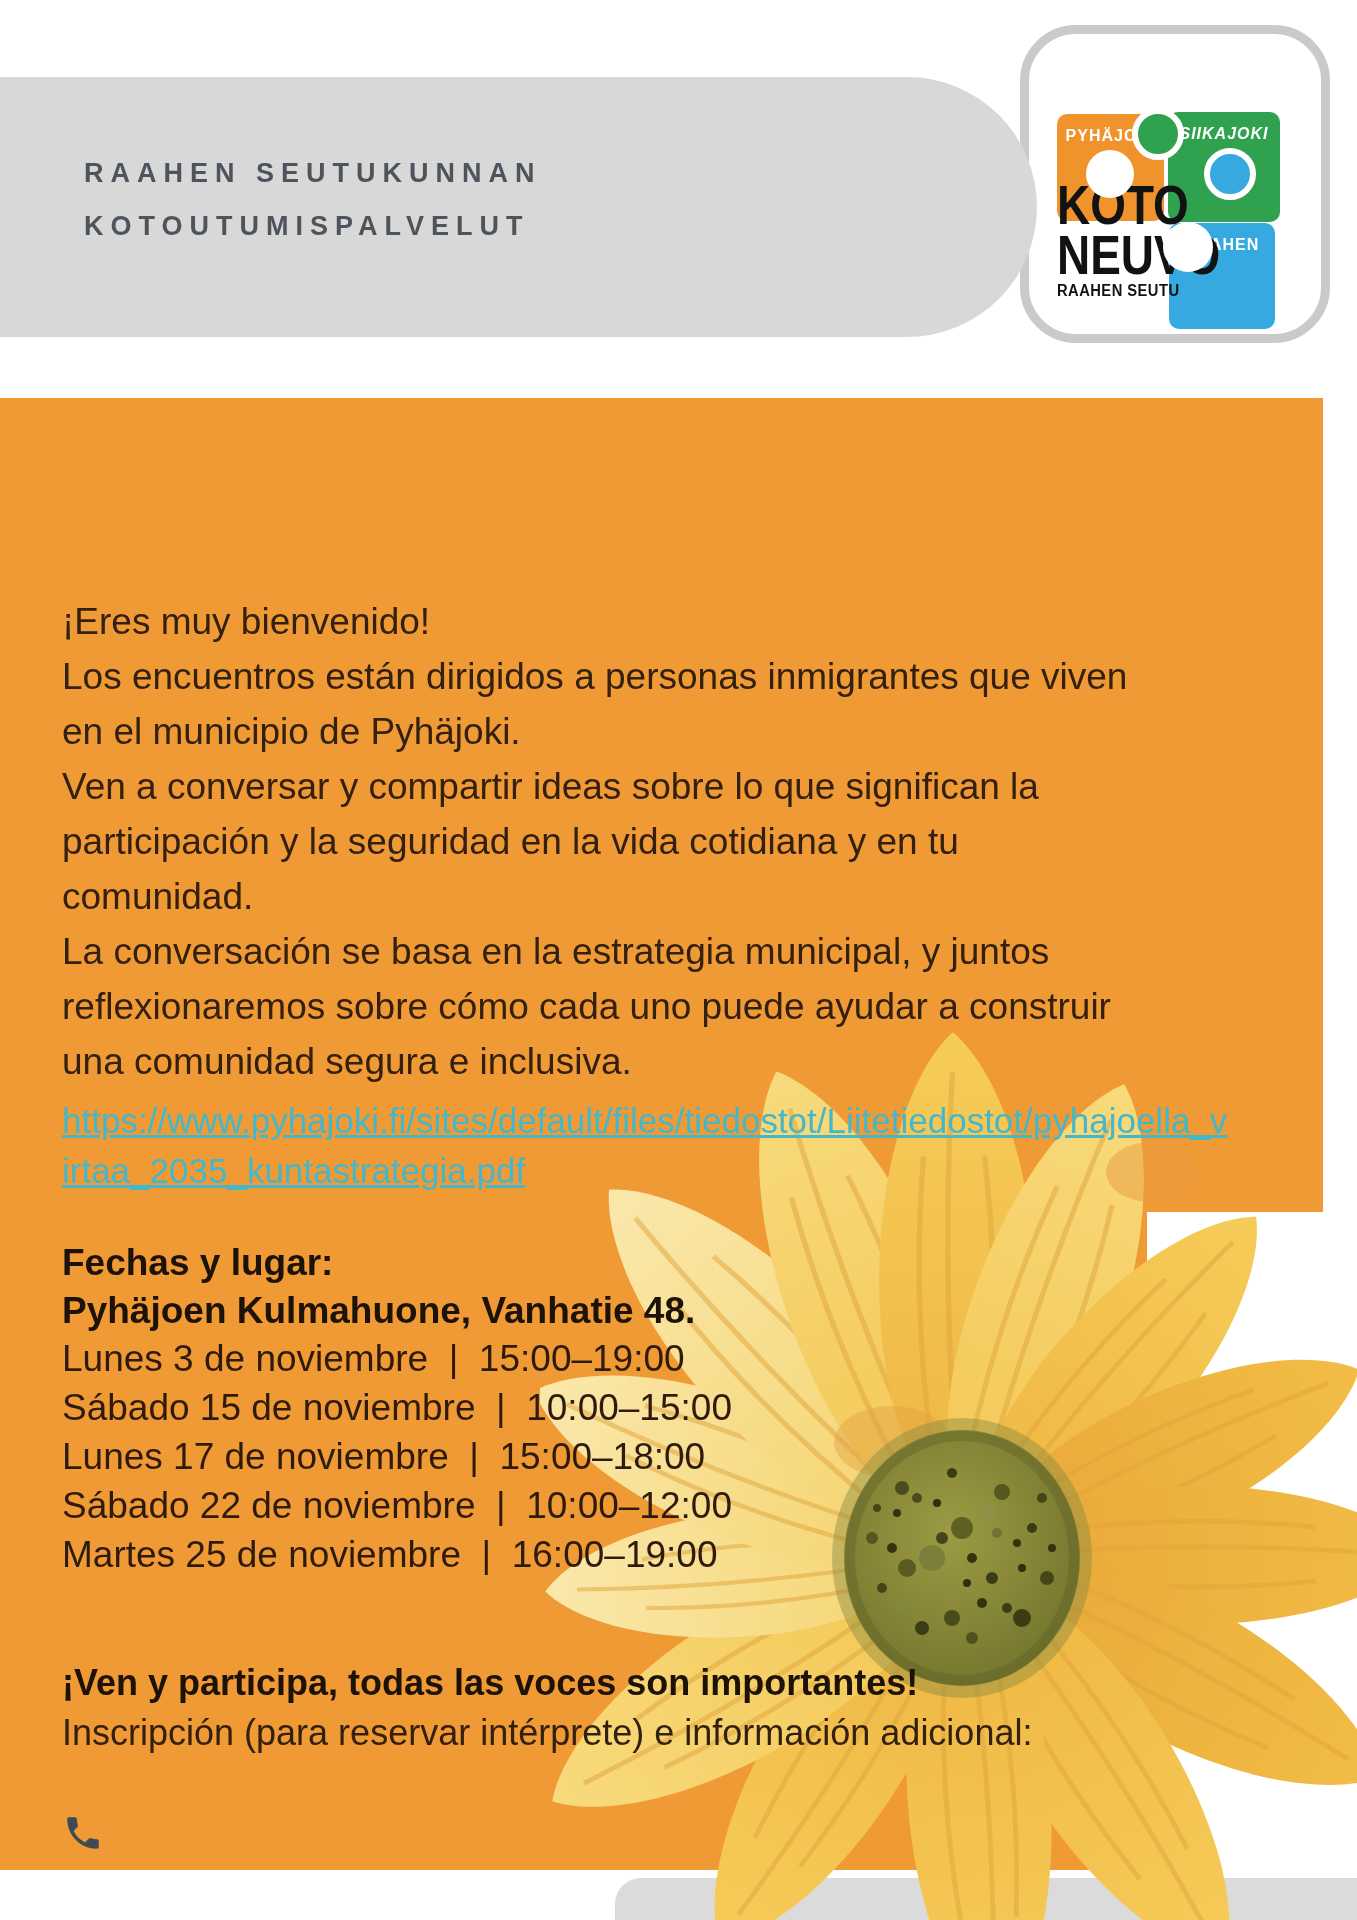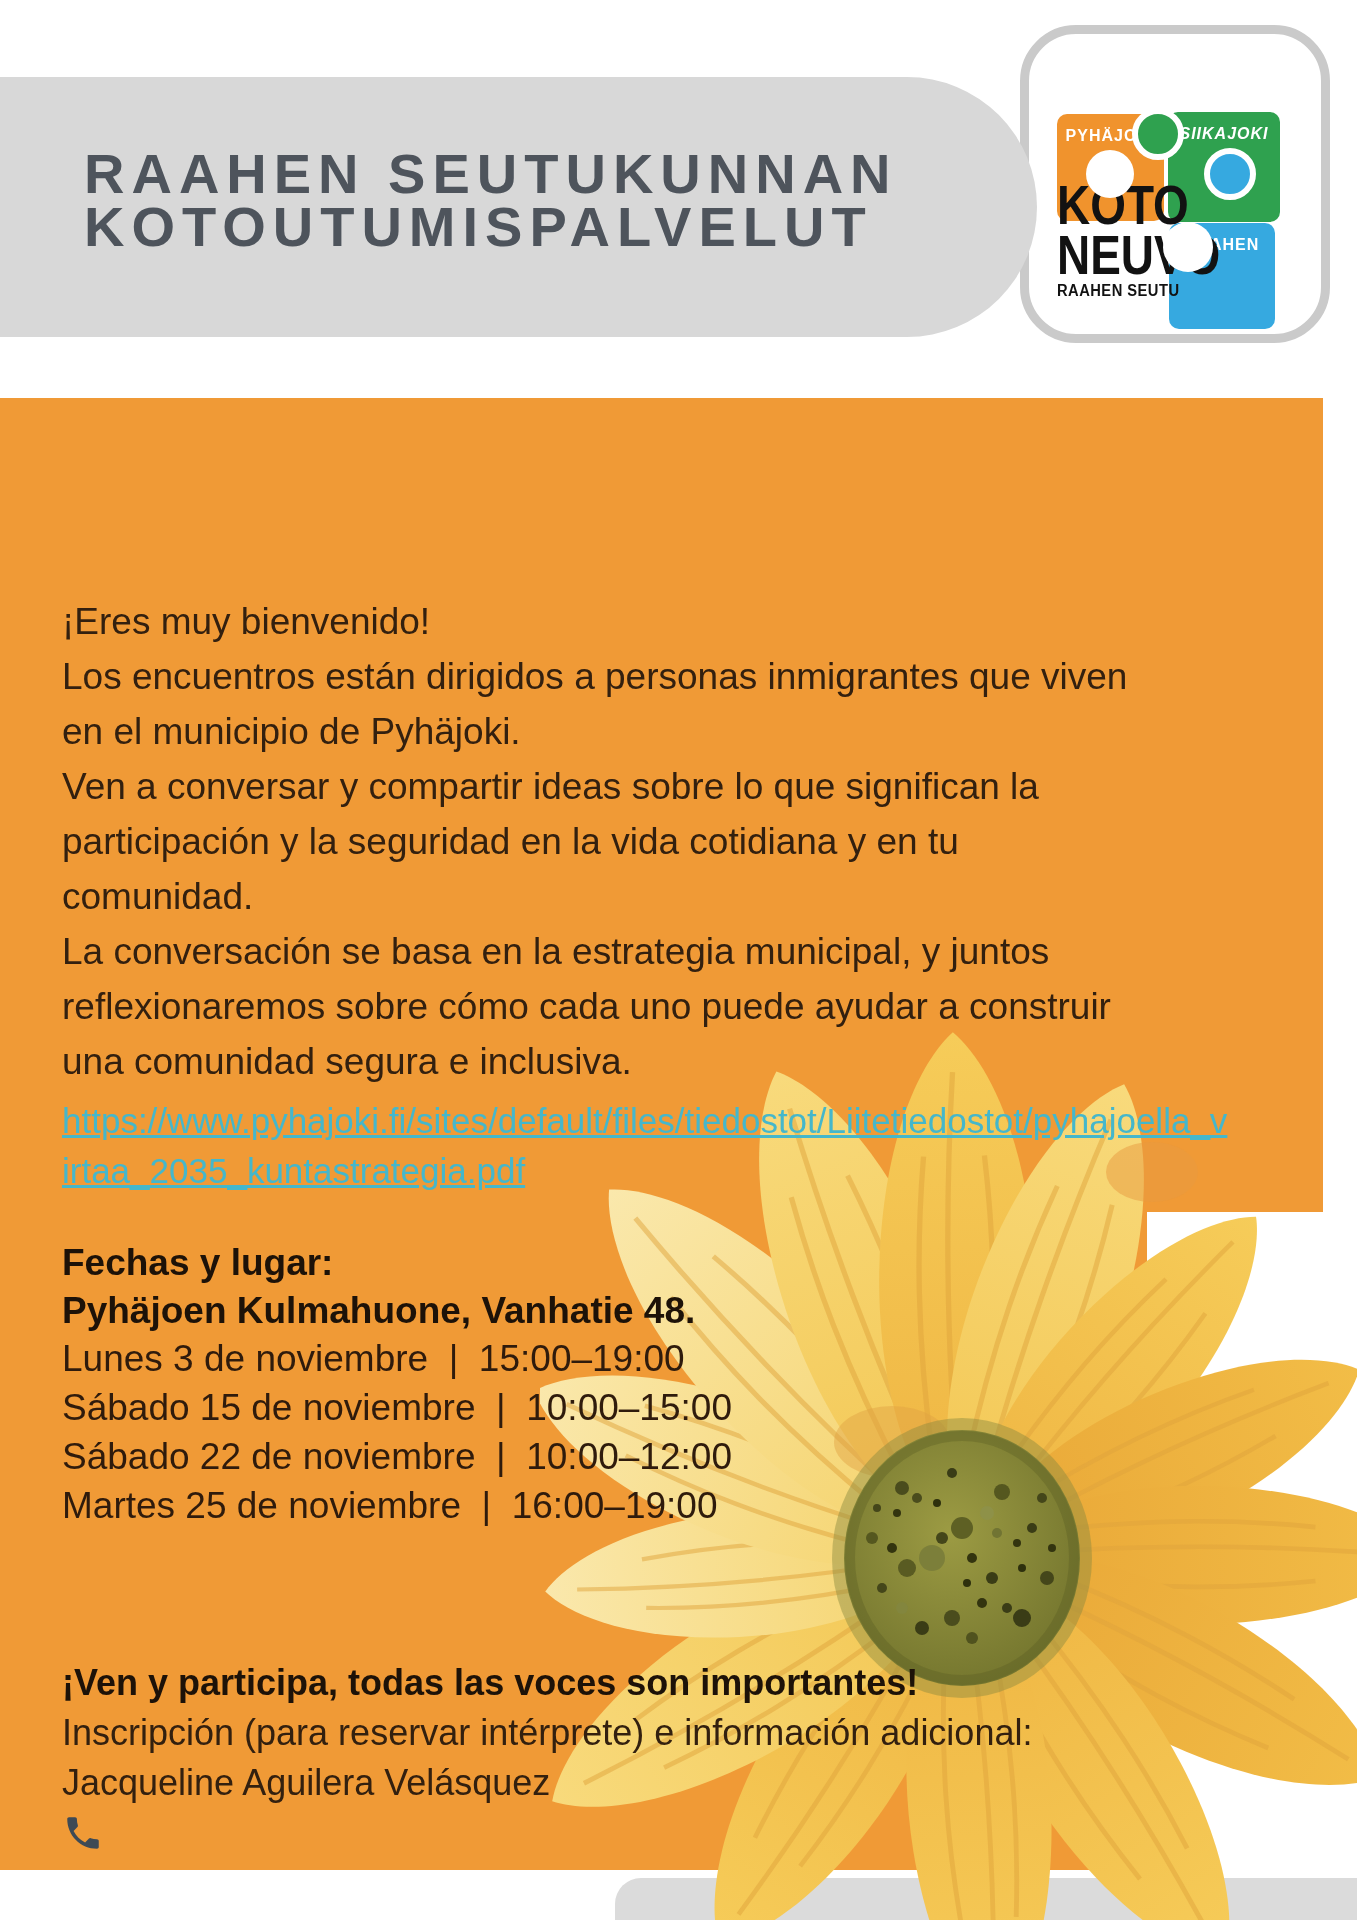--- a/index.html
+++ b/index.html
@@ -2,21 +2,21 @@
 <html><head>
 <meta charset="utf-8">
 <style>
   html,body{margin:0;padding:0;background:#ffffff;}
   .page{position:relative;width:1357px;height:1920px;background:#ffffff;overflow:hidden;
         font-family:"Liberation Sans",sans-serif;}
 
   
   .banner{position:absolute;left:0;top:77px;width:1037px;height:260px;background:#D8D8D8;
           border-radius:0 130px 130px 0;z-index:6;display:flex;align-items:center;}
-  .banner-title{padding-left:84px;padding-bottom:14px;font-size:56px;line-height:53px;font-weight:700;
+  .banner-title{padding-left:84px;padding-bottom:14px;font-size:27px;line-height:53px;font-weight:700;
           letter-spacing:7px;color:#4E545C;white-space:pre-line;}
   .logo-box{position:absolute;left:1020px;top:25px;width:310px;height:318px;background:#ffffff;
           border:9px solid #CACACA;border-radius:56px;box-sizing:border-box;z-index:5;}
   .logo-inner{position:relative;width:100%;height:100%;}
   .piece{position:absolute;border-radius:10px;display:flex;justify-content:center;margin-top:40px;}
   .piece-label{color:#ffffff;font-weight:700;font-size:16px;letter-spacing:1px;margin-top:13px;}
   .piece-orange{left:28px;top:40px;width:107px;height:107px;background:#F0932D;}
   .piece-green{left:139px;top:38px;width:112px;height:110px;background:#2FA14F;font-style:italic;}
   .piece-blue{left:140px;top:149px;width:106px;height:106px;background:#36A9E0;}
   .knob{position:absolute;border-radius:50%;}
@@ -185,25 +185,25 @@
 La conversación se basa en la estrategia municipal, y juntos
 reflexionaremos sobre cómo cada uno puede ayudar a construir
 una comunidad segura e inclusiva.</div>
   <a class="txt strategy-link">https://www.pyhajoki.fi/sites/default/files/tiedostot/Liitetiedostot/pyhajoella_v
 irtaa_2035_kuntastrategia.pdf</a>
   <div class="txt dates-head">Fechas y lugar:</div>
   <div class="txt venue">Pyhäjoen Kulmahuone, Vanhatie 48.</div>
   <div class="txt sessions">
       <div class="session-row">Lunes 3 de noviembre  |  15:00–19:00</div>
       <div class="session-row">Sábado 15 de noviembre  |  10:00–15:00</div>
+      <div class="session-row">Lunes 17 de noviembre  |  15:00–18:00</div>
       <div class="session-row">Sábado 22 de noviembre  |  10:00–12:00</div>
       <div class="session-row">Martes 25 de noviembre  |  16:00–19:00</div>
     </div>
   <div class="txt cta">¡Ven y participa, todas las voces son importantes!</div>
   <div class="txt registration">Inscripción (para reservar intérprete) e información adicional:</div>
-  <div class="txt contact">Jacqueline Aguilera Velásquez</div>
   <div class="txt phone-row">
     <svg class="phone-icon" viewBox="0 0 24 24">
       <path fill="#3E4A55" d="M6.62 10.79c1.44 2.83 3.76 5.14 6.59 6.59l2.2-2.2c.27-.27.67-.36 1.02-.24 1.12.37 2.33.57 3.57.57.55 0 1 .45 1 1V20c0 .55-.45 1-1 1-9.39 0-17-7.61-17-17 0-.55.45-1 1-1h3.5c.55 0 1 .45 1 1 0 1.25.2 2.45.57 3.57.11.35.03.74-.25 1.02l-2.2 2.2z"></path>
     </svg>
   </div>
 
 </div>
 
 </body></html>

